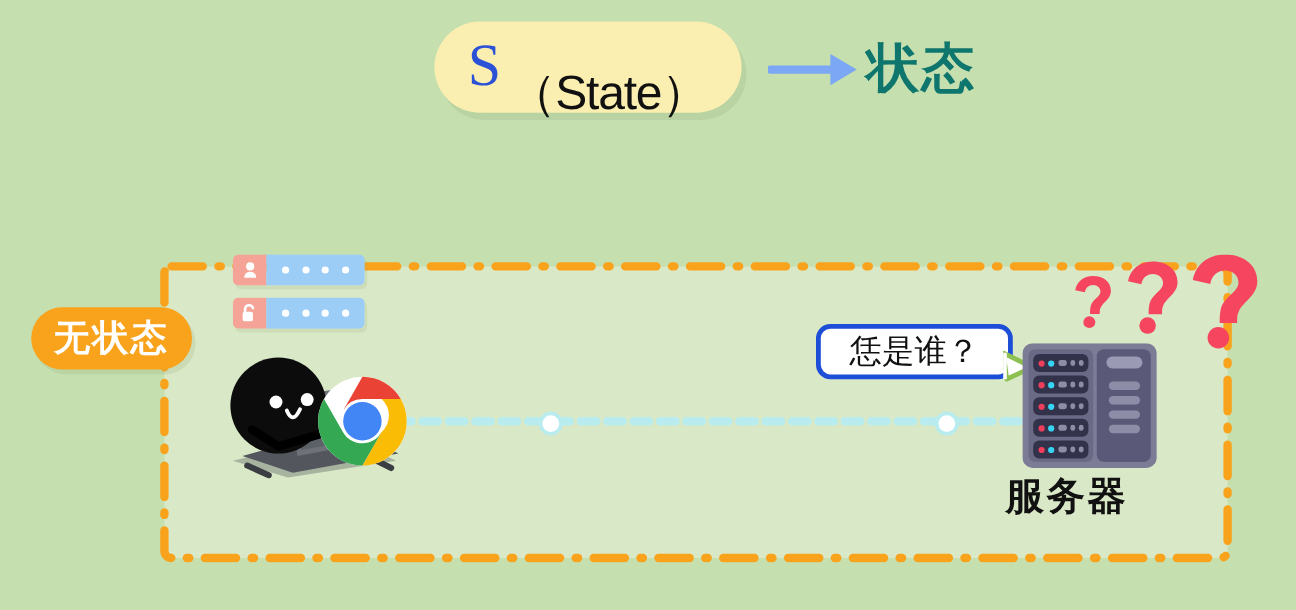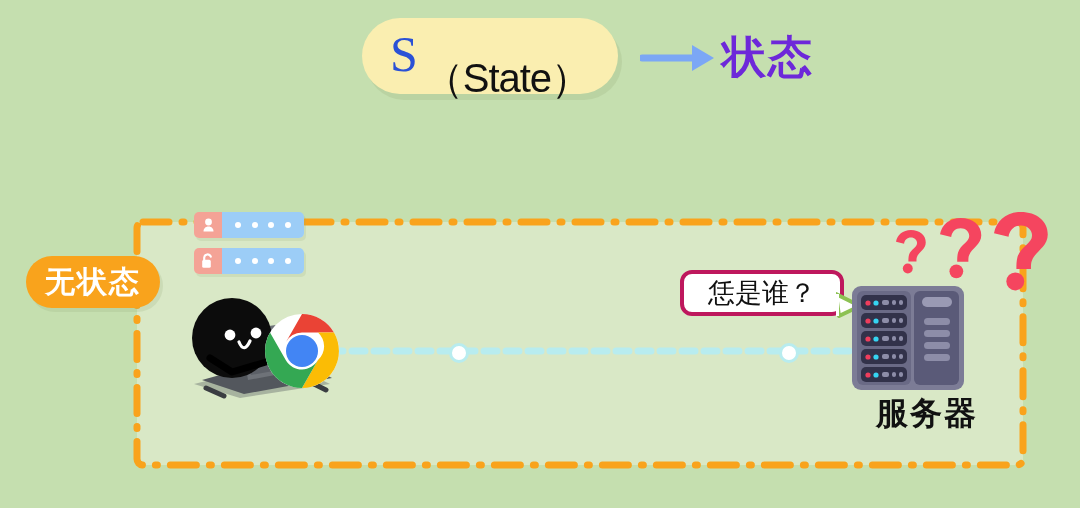--- a/index.html
+++ b/index.html
@@ -24,21 +24,21 @@
     position:relative;top:-2px;
   }
   .title-pill .state-word{
     color:#111;font-size:40px;line-height:1;font-weight:400;
     margin-left:6px;letter-spacing:-1px;margin-top:44px;
   }
   .arrow-wrap{position:absolute;left:640px;top:40px;width:78px;height:36px;}
   .arrow-wrap svg{display:block;}
   .zhuangtai{
     position:absolute;left:722px;top:28px;
-    font-size:44px;font-weight:700;color:#6d28d9;letter-spacing:2px;
+    font-size:44px;font-weight:700;color:#0f766e;letter-spacing:2px;
     font-family:"DejaVu Sans","Liberation Sans",sans-serif;
     white-space:nowrap;
   }
 
   
   .dashed-box{
     position:absolute;left:137px;top:222px;width:886px;height:243px;
   }
   .dashed-box .inner-fill{
     position:absolute;inset:0;background:#d9e8c6;border-radius:4px;
@@ -82,34 +82,34 @@
     position:absolute;width:14px;height:14px;border-radius:50%;
     background:#ffffff;border:3px solid #b8ecef;top:5px;
   }
 
   
   .user-art{position:absolute;left:180px;top:288px;width:180px;height:110px;}
 
   
   .bubble{
     position:absolute;left:680px;top:270px;width:164px;height:46px;
-    background:#ffffff;border:4px solid #be185d;border-radius:12px;
+    background:#ffffff;border:4px solid #1d4ed8;border-radius:12px;
     display:flex;align-items:center;justify-content:center;
     box-sizing:border-box;
   }
   .bubble span{
     font-size:27px;font-weight:400;color:#111;letter-spacing:0;
     font-family:"DejaVu Sans","Liberation Sans",sans-serif;white-space:nowrap;
   }
   .bubble-tail{position:absolute;left:836px;top:292px;width:34px;height:34px;}
 
   
   .server-art{position:absolute;left:852px;top:286px;width:112px;height:104px;}
   .server-label{
-    position:absolute;left:838px;top:392px;width:140px;text-align:right;
+    position:absolute;left:838px;top:392px;width:140px;text-align:left;
     font-size:32px;font-weight:700;color:#111;letter-spacing:2px;
     font-family:"DejaVu Sans","Liberation Sans",sans-serif;
   }
 
   
   .qmarks{position:absolute;left:892px;top:212px;width:165px;height:90px;}
 </style>
 </head>
 <body>
 

